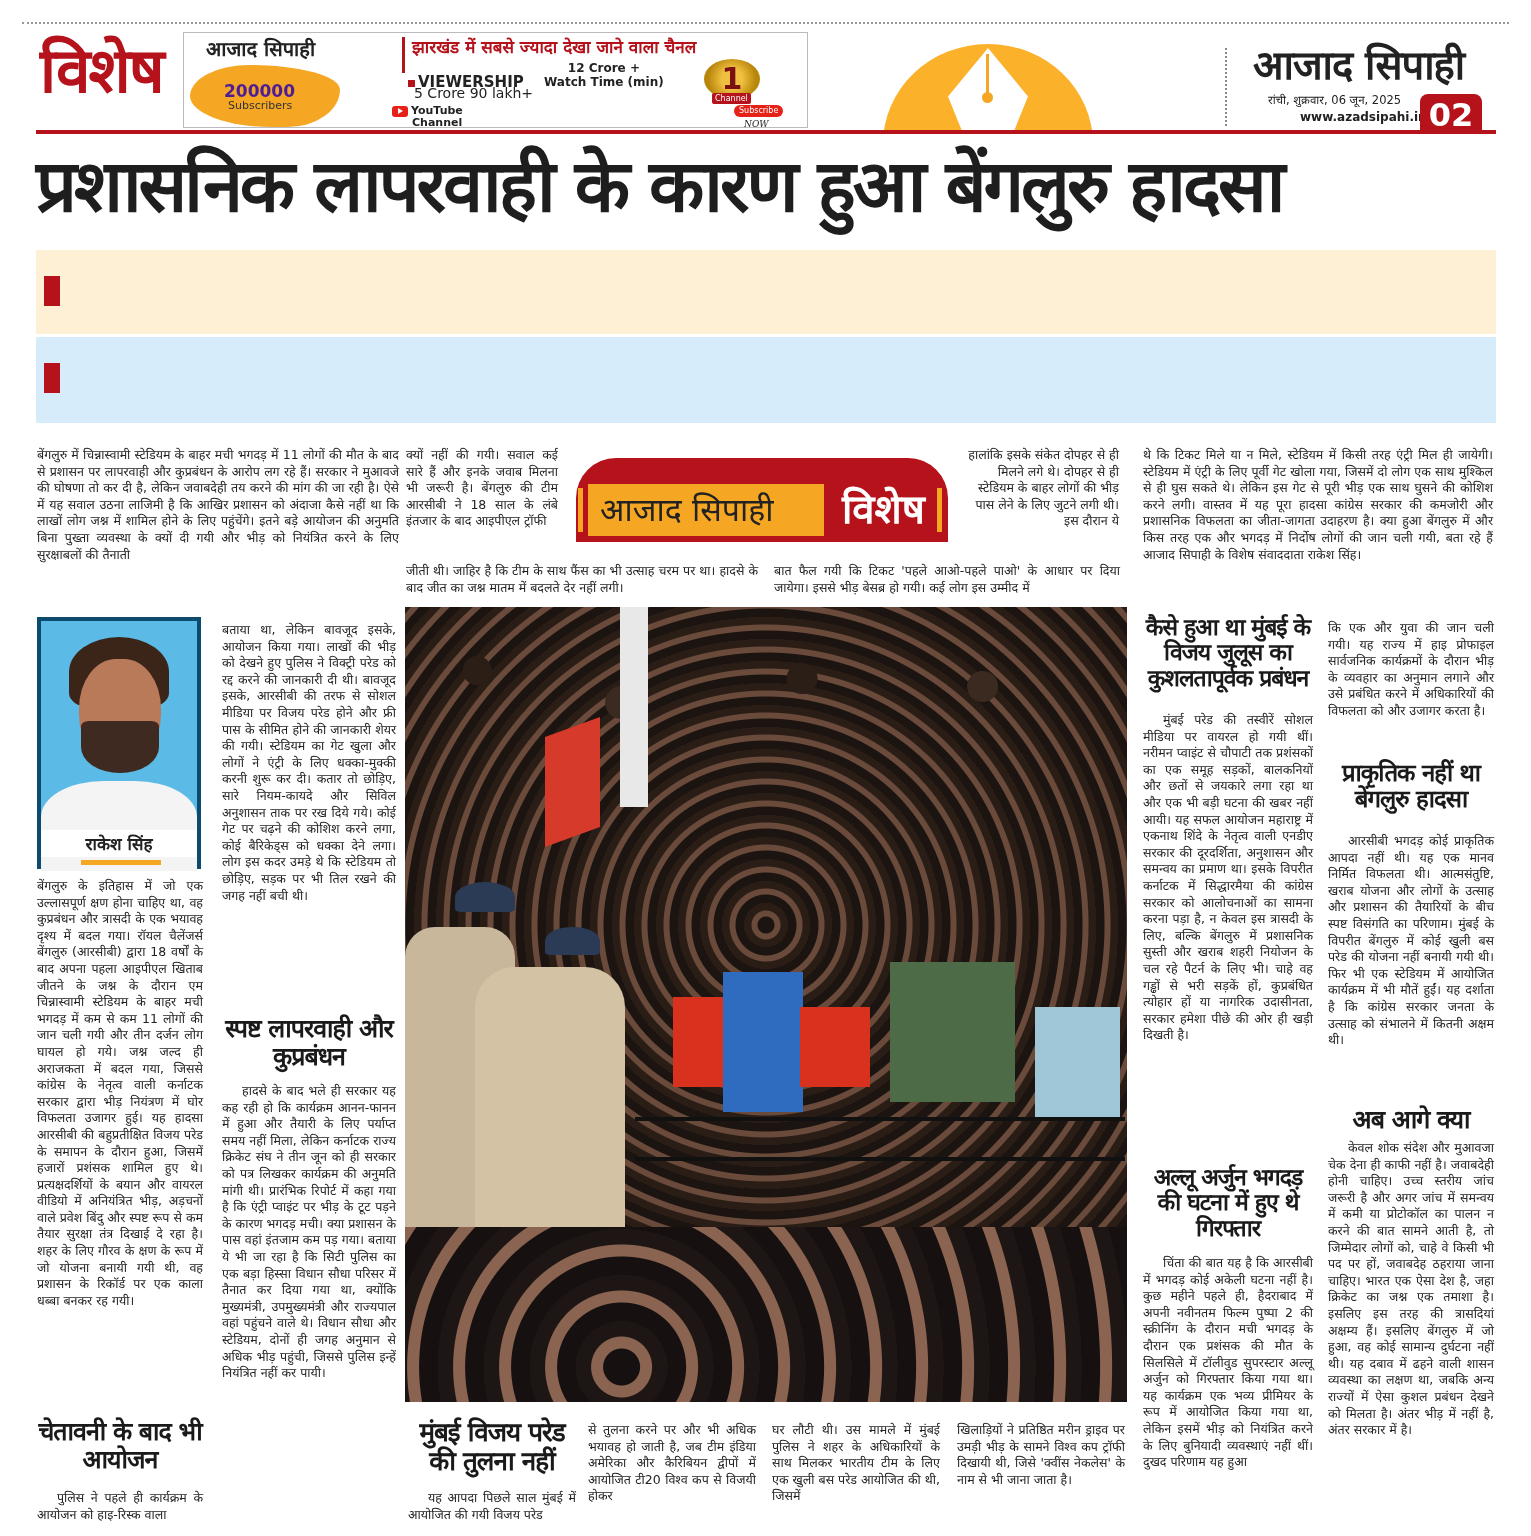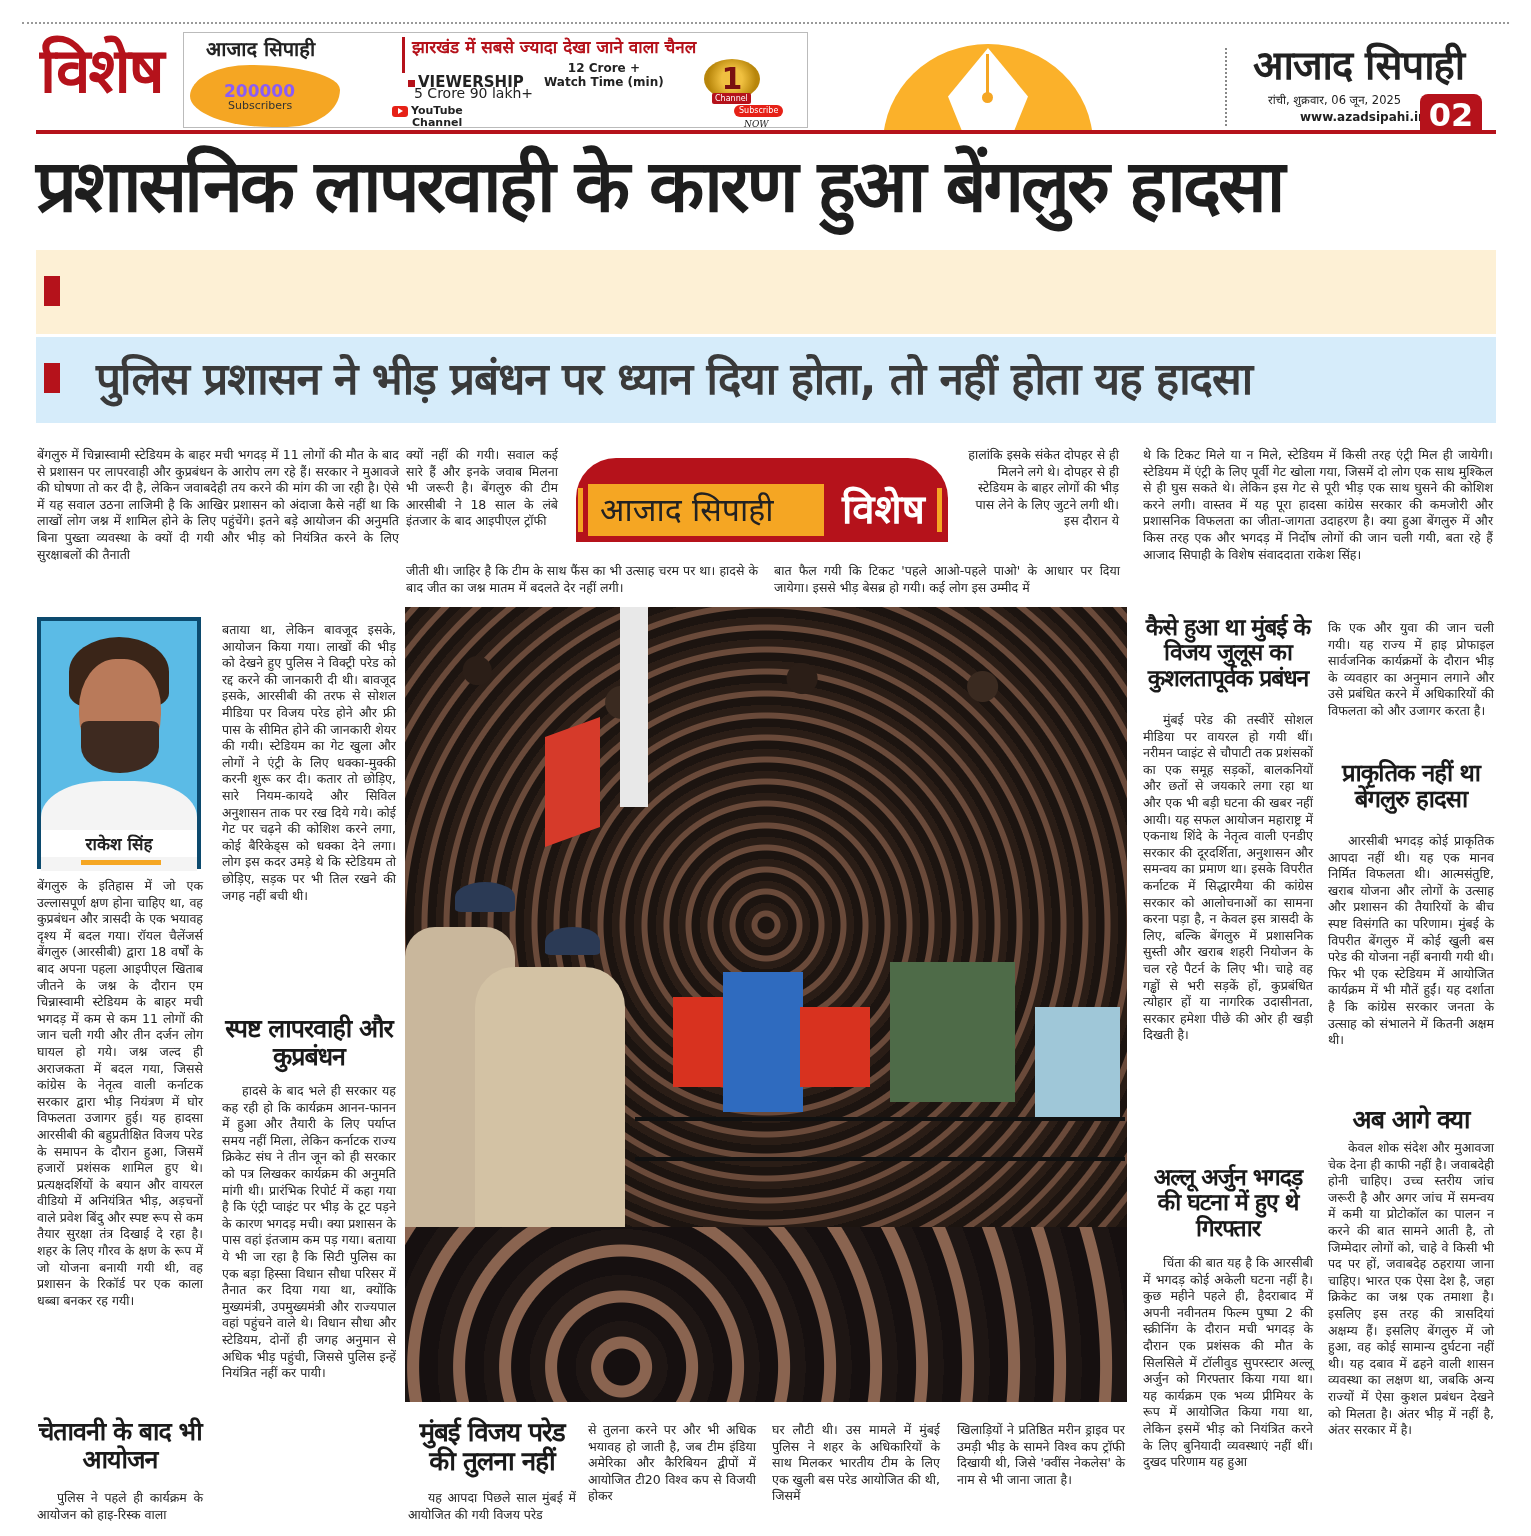--- a/index.html
+++ b/index.html
@@ -7,21 +7,21 @@
 body{position:relative;font-family:"DejaVu Sans","Liberation Sans",sans-serif;color:#222}
 .abs{position:absolute}
 .dotline{position:absolute;left:22px;right:22px;top:22px;border-top:2px dotted #999}
 
 .vishesh-logo{left:40px;top:40px;font-size:62px;font-weight:bold;color:#b5121b;line-height:1;letter-spacing:-2px}
 .ad-box{left:183px;top:32px;width:625px;height:96px;border:1px solid #bbb;background:#fff}
 .ad-title{left:22px;top:2px;font-size:20px;font-weight:bold;color:#222}
 .ad-divider{left:218px;top:4px;width:3px;height:36px;background:#b5121b}
 .ad-tag{left:228px;top:2px;font-size:17px;font-weight:bold;color:#b5121b;white-space:nowrap}
 .ad-map{left:6px;top:32px;width:150px;height:62px;background:#f5a623;border-radius:40% 60% 35% 55%/50% 40% 60% 50%}
-.ad-subs-num{left:40px;top:48px;font-size:17px;font-weight:bold;color:#8b5cf6}
+.ad-subs-num{left:40px;top:48px;font-size:17px;font-weight:bold;color:#4c1d95}
 .ad-subs-lbl{left:44px;top:66px;font-size:11px;color:#333}
 .ad-view-lbl{left:224px;top:40px;font-size:15px;font-weight:bold;color:#222}
 .ad-view-lbl::before{content:"";display:inline-block;width:7px;height:7px;background:#b5121b;margin-right:3px}
 .ad-view-val{left:230px;top:52px;font-size:14px;color:#222}
 .ad-watch{left:360px;top:28px;font-size:12px;font-weight:bold;text-align:center;color:#222;line-height:1.2}
 .ad-yt{left:208px;top:72px;font-size:11px;font-weight:bold;color:#222;line-height:1.1}
 .ad-yt-icon{display:inline-block;width:16px;height:11px;background:#e62117;border-radius:3px;position:relative;vertical-align:middle;margin-right:3px}
 .ad-yt-icon::after{content:"";position:absolute;left:6px;top:2.5px;border-left:5px solid #fff;border-top:3px solid transparent;border-bottom:3px solid transparent}
 .ad-badge{left:520px;top:26px;width:56px;height:40px;border-radius:50%;background:radial-gradient(circle,#f0c040 30%,#b8860b 70%);color:#7a1010;font-weight:bold;font-size:30px;text-align:center;line-height:40px}
 .ad-badge-lbl{left:528px;top:60px;font-size:8px;background:#b5121b;color:#fff;padding:1px 3px;border-radius:2px}
@@ -125,21 +125,20 @@
 <div class="abs website">www.azadsipahi.in</div>
 <div class="abs pageno">02</div>
 <div class="abs redrule"></div>
 
 <div class="abs headline">प्रशासनिक लापरवाही के कारण हुआ बेंगलुरु हादसा</div>
 <div class="abs sub1">
   <div class="sq"></div>
 </div>
 <div class="abs sub2">
   <div class="sq"></div>
-  <div class="subtxt">पुलिस प्रशासन ने भीड़ प्रबंधन पर ध्यान दिया होता, तो नहीं होता यह हादसा</div>
 </div>
 
 <div class="txt" style="left:37px;top:447px;width:362px">बेंगलुरु में चिन्नास्वामी स्टेडियम के बाहर मची भगदड़ में 11 लोगों की मौत के बाद से प्रशासन पर लापरवाही और कुप्रबंधन के आरोप लग रहे हैं। सरकार ने मुआवजे की घोषणा तो कर दी है, लेकिन जवाबदेही तय करने की मांग की जा रही है। ऐसे में यह सवाल उठना लाजिमी है कि आखिर प्रशासन को अंदाजा कैसे नहीं था कि लाखों लोग जश्न में शामिल होने के लिए पहुंचेंगे। इतने बड़े आयोजन की अनुमति बिना पुख्ता व्यवस्था के क्यों दी गयी और भीड़ को नियंत्रित करने के लिए सुरक्षाबलों की तैनाती</div>
 <div class="txt" style="left:406px;top:447px;width:152px">क्यों नहीं की गयी। सवाल कई सारे हैं और इनके जवाब मिलना भी जरूरी है। बेंगलुरु की टीम आरसीबी ने 18 साल के लंबे इंतजार के बाद आइपीएल ट्रॉफी</div>
 <div class="txt" style="left:406px;top:563px;width:352px">जीती थी। जाहिर है कि टीम के साथ फैंस का भी उत्साह चरम पर था। हादसे के बाद जीत का जश्न मातम में बदलते देर नहीं लगी।</div>
 <div class="txt" style="left:967px;top:447px;width:152px;text-align:right">हालांकि इसके संकेत दोपहर से ही मिलने लगे थे। दोपहर से ही स्टेडियम के बाहर लोगों की भीड़ पास लेने के लिए जुटने लगी थी। इस दौरान ये</div>
 <div class="txt" style="left:774px;top:563px;width:346px">बात फैल गयी कि टिकट 'पहले आओ-पहले पाओ' के आधार पर दिया जायेगा। इससे भीड़ बेसब्र हो गयी। कई लोग इस उम्मीद में</div>
 <div class="txt" style="left:1143px;top:447px;width:350px">
   <span>थे कि टिकट मिले या न मिले, स्टेडियम में किसी तरह एंट्री मिल ही जायेगी। स्टेडियम में एंट्री के लिए पूर्वी गेट खोला गया, जिसमें दो लोग एक साथ मुश्किल से ही घुस सकते थे। लेकिन इस गेट से पूरी भीड़ एक साथ घुसने की कोशिश करने लगी। वास्तव में यह पूरा हादसा कांग्रेस सरकार की कमजोरी और प्रशासनिक विफलता का जीता-जागता उदाहरण है। क्या हुआ बेंगलुरु में और किस तरह एक और भगदड़ में निर्दोष लोगों की जान चली गयी, बता रहे हैं</span>
   <b class="bold">आजाद सिपाही के विशेष संवाददाता राकेश सिंह।</b>

